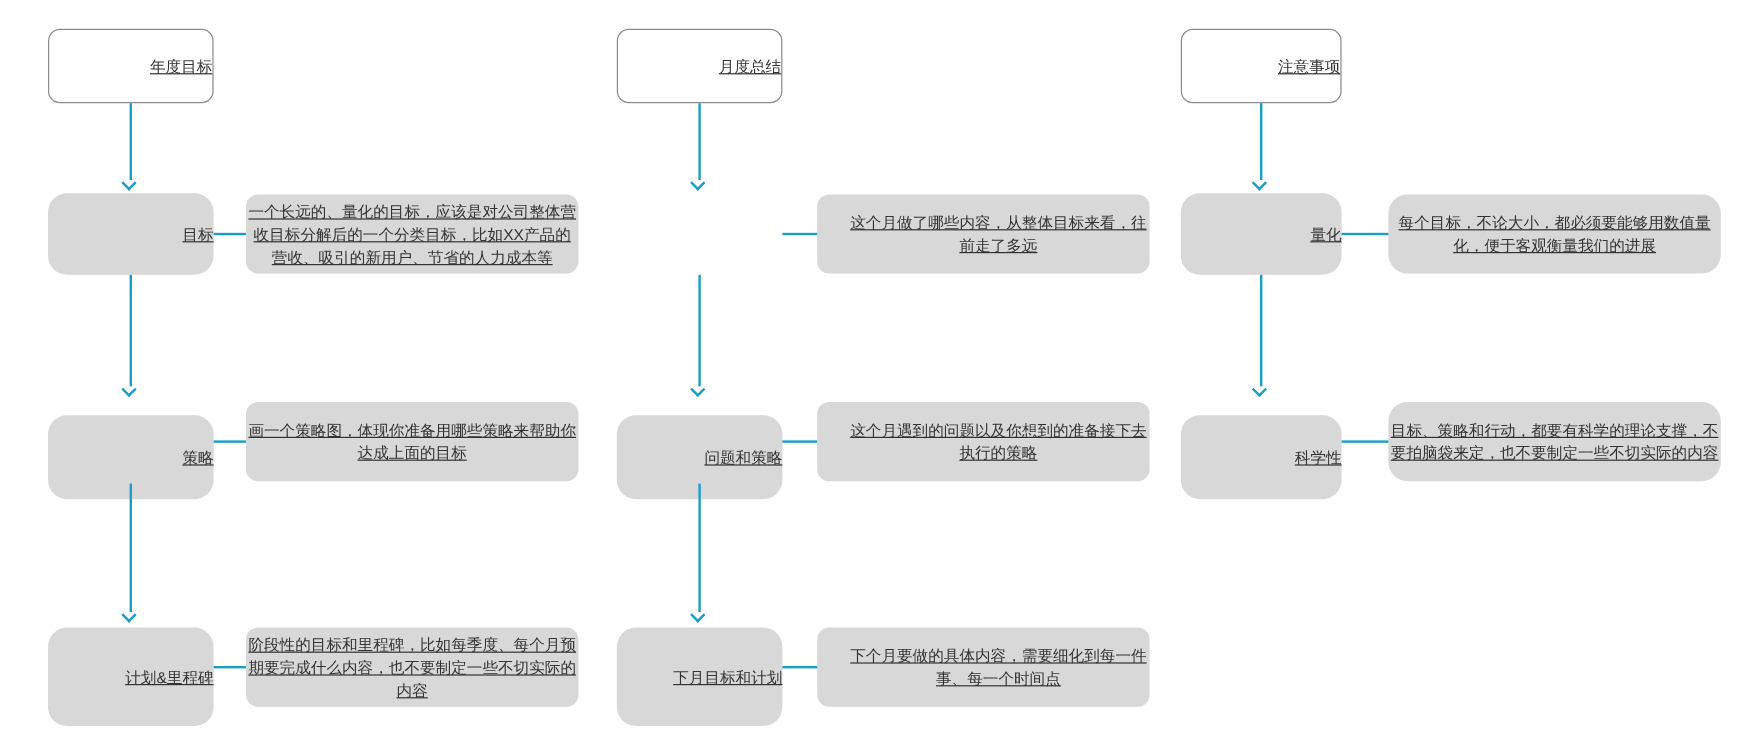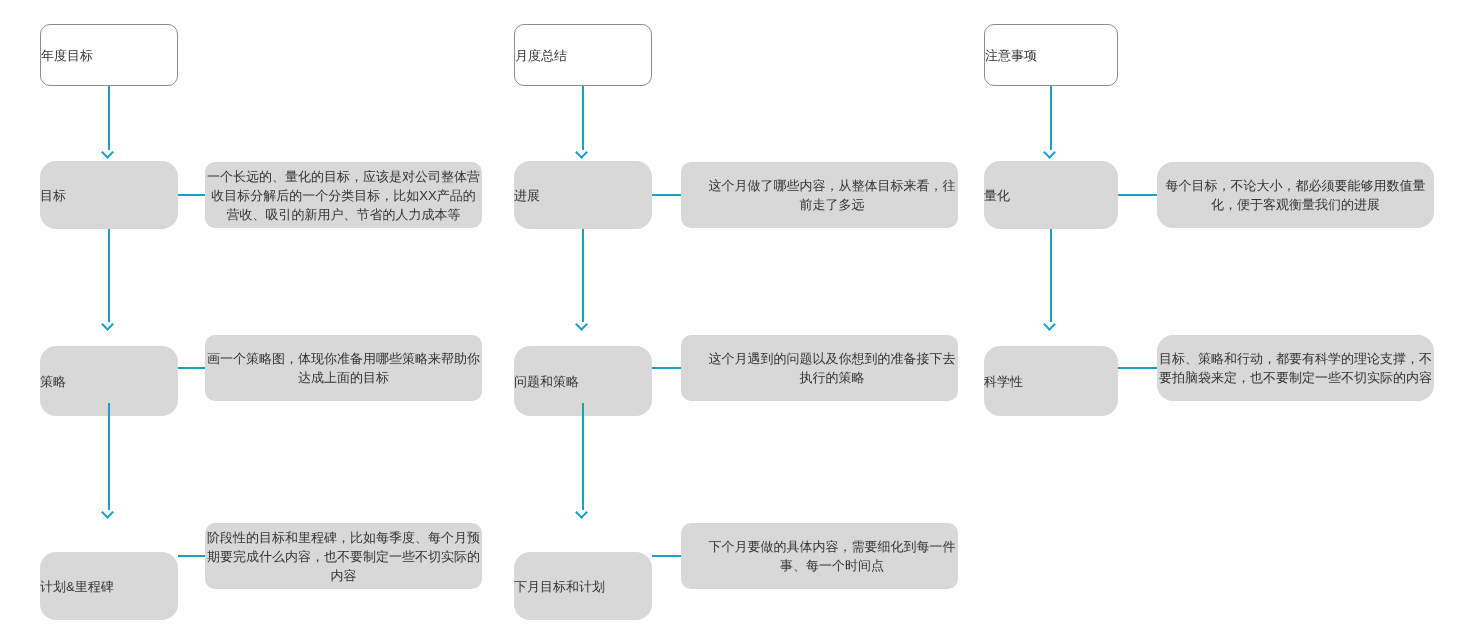--- a/index.html
+++ b/index.html
@@ -13,25 +13,26 @@
   html, body {
     width: 1470px; height: 624px;
     background: var(--background);
     font-family: "Liberation Sans", "DejaVu Sans", sans-serif;
     overflow: hidden;
   }
   .canvas { position: relative; width: 1470px; height: 624px; }
 
   .shape {
     position: absolute;
-    display: flex; align-items: center; justify-content: flex-start;
+    display: flex; align-items: center; justify-content: flex-end;
     text-align: center;
     color: var(--text);
     font-size: 13px;
     line-height: 19px;
+    text-decoration: underline;
   }
   .header-node {
     width: 138px; height: 62px;
     background: #fff;
     border: 1px solid var(--header-border);
     border-radius: 10px;
   }
   .flow-node {
     width: 138px;
     background: var(--shape-fill);
@@ -47,21 +48,21 @@
 
   
   .c1 { left: 40px; }  .c2 { left: 514px; }  .c3 { left: 984px; }
   .c3.header-node, .c3.flow-node { width: 134px; }
   .d1 { left: 205px; } .d2 { left: 681px; padding-left: 27px; }  .d3 { left: 1157px; border-radius: 16px; }
 
   
   .rh { top: 24px; }
   .r1 { top: 161px; height: 68px; }
   .r2 { top: 346px; height: 70px; }
-  .r3 { top: 552px; height: 68px; }
+  .r3 { top: 523px; height: 82px; }
   .note-box.r1 { top: 195px; height: auto; }
   .note-box.r2 { top: 368px; height: auto; }
   .note-box.r3 { top: 556px; height: auto; }
 
   
   .vline { position: absolute; width: 2px; background: var(--accent); }
   .hline { position: absolute; height: 2px; background: var(--accent); }
   .chevron {
     position: absolute; width: 9px; height: 9px;
     border-right: 2px solid var(--accent);
@@ -91,23 +92,20 @@
   </div>
   <div class="shape flow-node c1 r3">
     <span>计划&amp;里程碑</span>
   </div>
   <div class="shape note-box d1 r3">
     <span>阶段性的目标和里程碑，比如每季度、每个月预期要完成什么内容，也不要制定一些不切实际的内容</span>
   </div>
 
   <div class="shape header-node c2 rh">
     <span>月度总结</span>
-  </div>
-  <div class="shape flow-node c2 r1">
-    <span>进展</span>
   </div>
   <div class="shape note-box d2 r1">
     <span>这个月做了哪些内容，从整体目标来看，往前走了多远</span>
   </div>
   <div class="shape flow-node c2 r2">
     <span>问题和策略</span>
   </div>
   <div class="shape note-box d2 r2">
     <span>这个月遇到的问题以及你想到的准备接下去执行的策略</span>
   </div>

